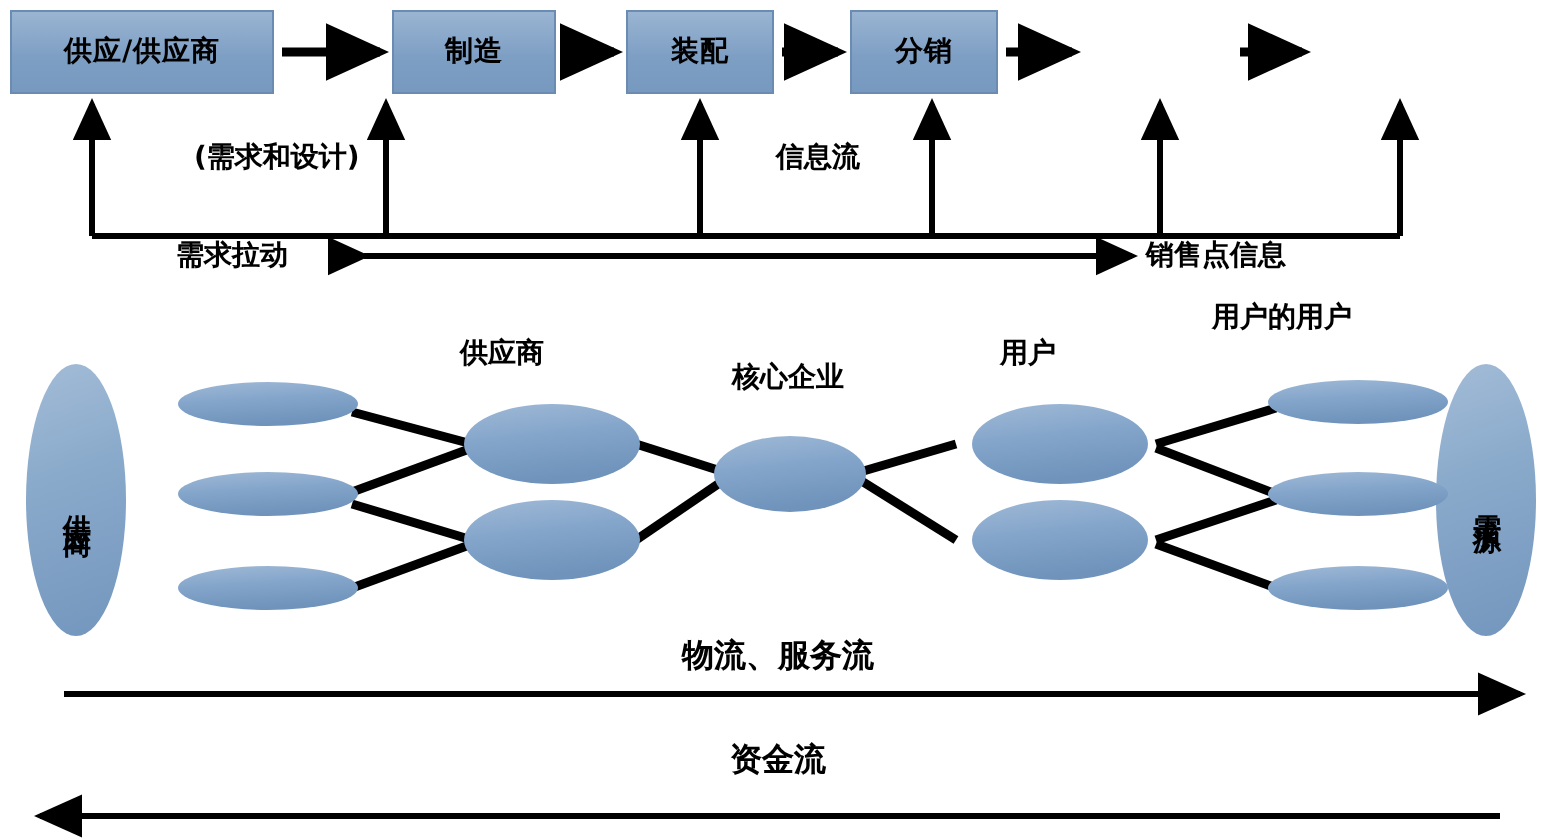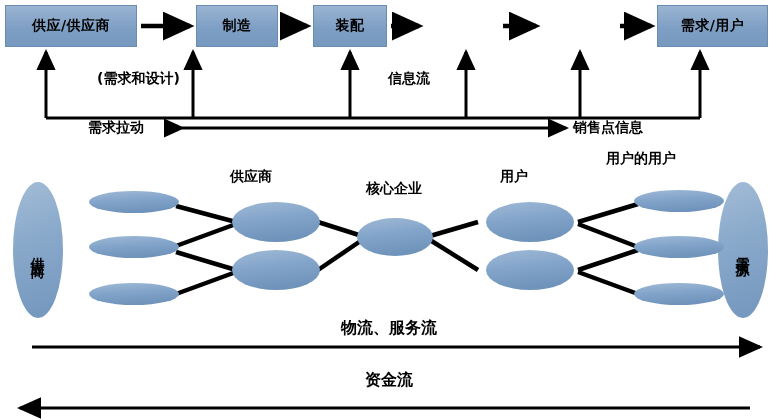--- a/index.html
+++ b/index.html
@@ -80,21 +80,21 @@
   }
 </style>
 </head>
 <body>
 
 <div id="canvas">
 
   <div class="proc-box" style="left:5px;  top:5px;  width:132px; height:42px;">供应/供应商</div>
   <div class="proc-box" style="left:196px;top:5px;  width:82px;  height:42px;font-family:Liberation Serif, serif;">制造</div>
   <div class="proc-box" style="left:313px;top:5px;  width:74px;  height:42px;">装配</div>
-  <div class="proc-box" style="left:657px;top:5px;  width:111px; height:42px;">需求/用户</div>
+  <div class="proc-box" style="left:425px;top:5px;  width:74px;  height:42px;">分销</div>
 
   <div class="flow-label" style="left:97px; top:70px;">(需求和设计)</div>
   <div class="flow-label" style="left:388px;top:70px;">信息流</div>
   <div class="flow-label" style="left:88px; top:119px;">需求拉动</div>
   <div class="flow-label" style="left:573px;top:119px;text-align:center;">销售点信息</div>
 
   <div class="node-label" style="left:230px;top:168px;">供应商</div>
   <div class="node-label" style="left:366px;top:180px;">核心企业</div>
   <div class="node-label" style="left:500px;top:168px;">用户</div>
   <div class="node-label" style="left:606px;top:150px;">用户的用户</div>

